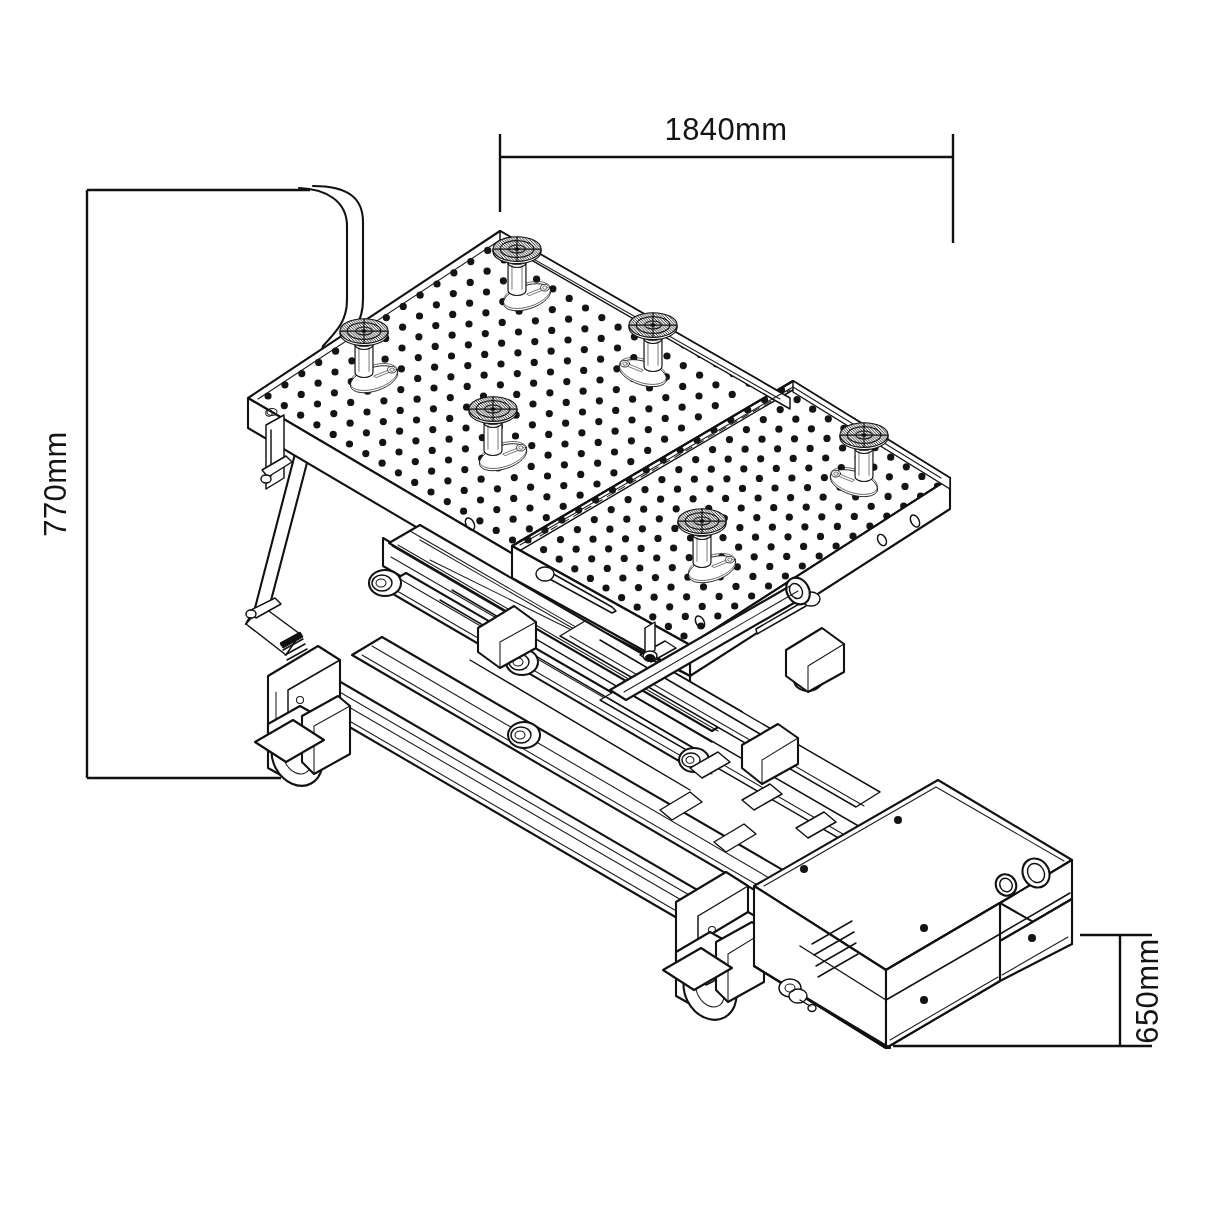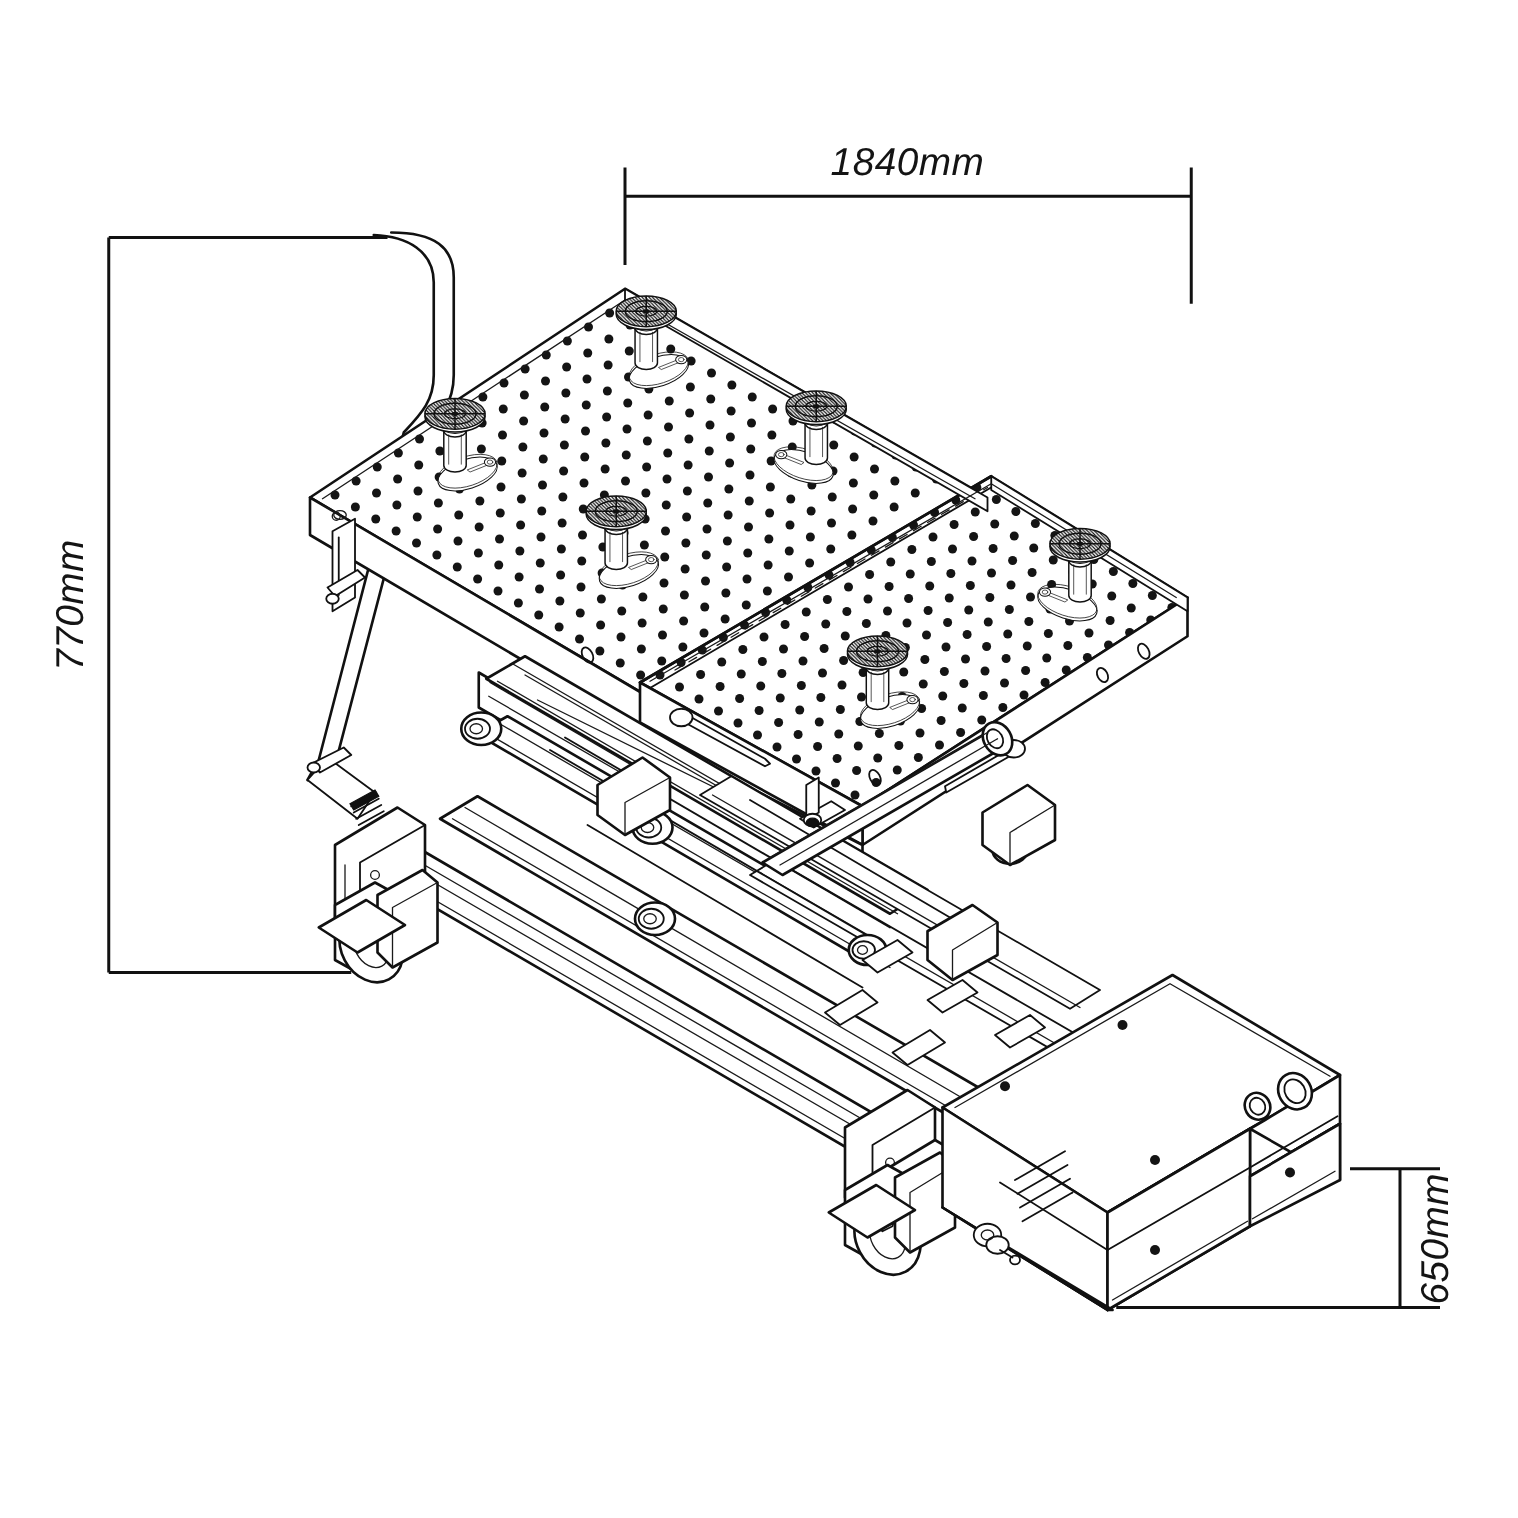--- a/index.html
+++ b/index.html
@@ -13,21 +13,20 @@
     height: 1214px;
     font-family: "Liberation Sans", sans-serif;
     overflow: hidden;
     position: relative;
   }
   #drawing-root {
     position: absolute;
     top: 0; left: 0;
     width: 1214px;
     height: 1214px;
-    font-style: italic;
   }
   svg#technical-drawing {
     display: block;
     width: 1214px;
     height: 1214px;
     background: #ffffff;
   }
   
   .ln {
     fill: none;

